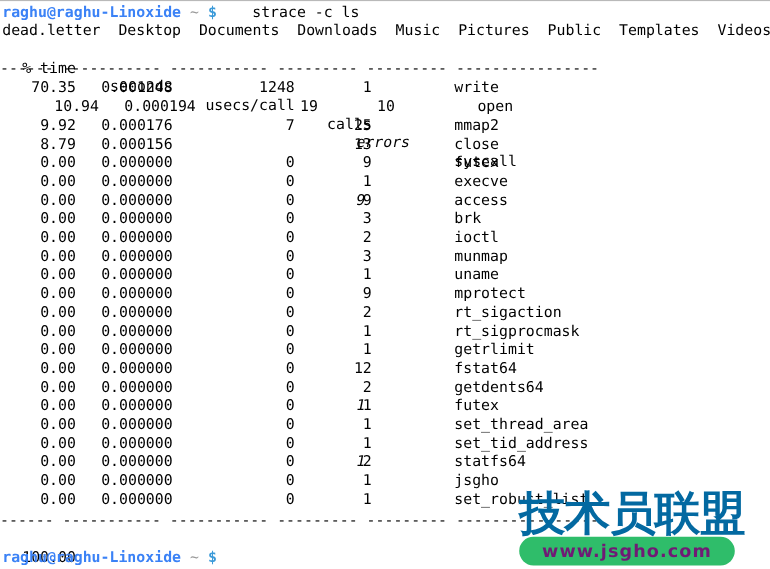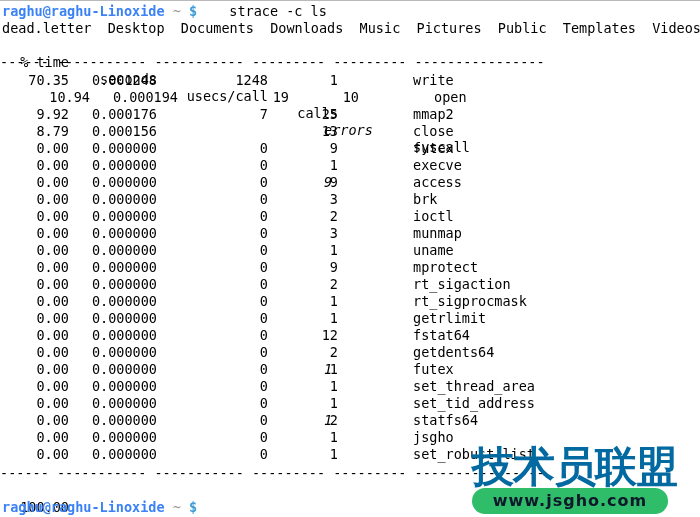--- a/index.html
+++ b/index.html
@@ -88,21 +88,21 @@
     box-sizing: border-box;
   }
   #wm-url {
     position: absolute;
     left: 0;
     top: 0;
     width: 196px;
     height: 26px;
     line-height: 26px;
     text-align: center;
-    color: #0f172a;
+    color: #701a75;
     font-family: "DejaVu Sans", sans-serif;
     font-size: 16px;
     font-weight: bold;
     letter-spacing: 1px;
     white-space: pre;
   }
 </style>
 </head>
 <body>
 

